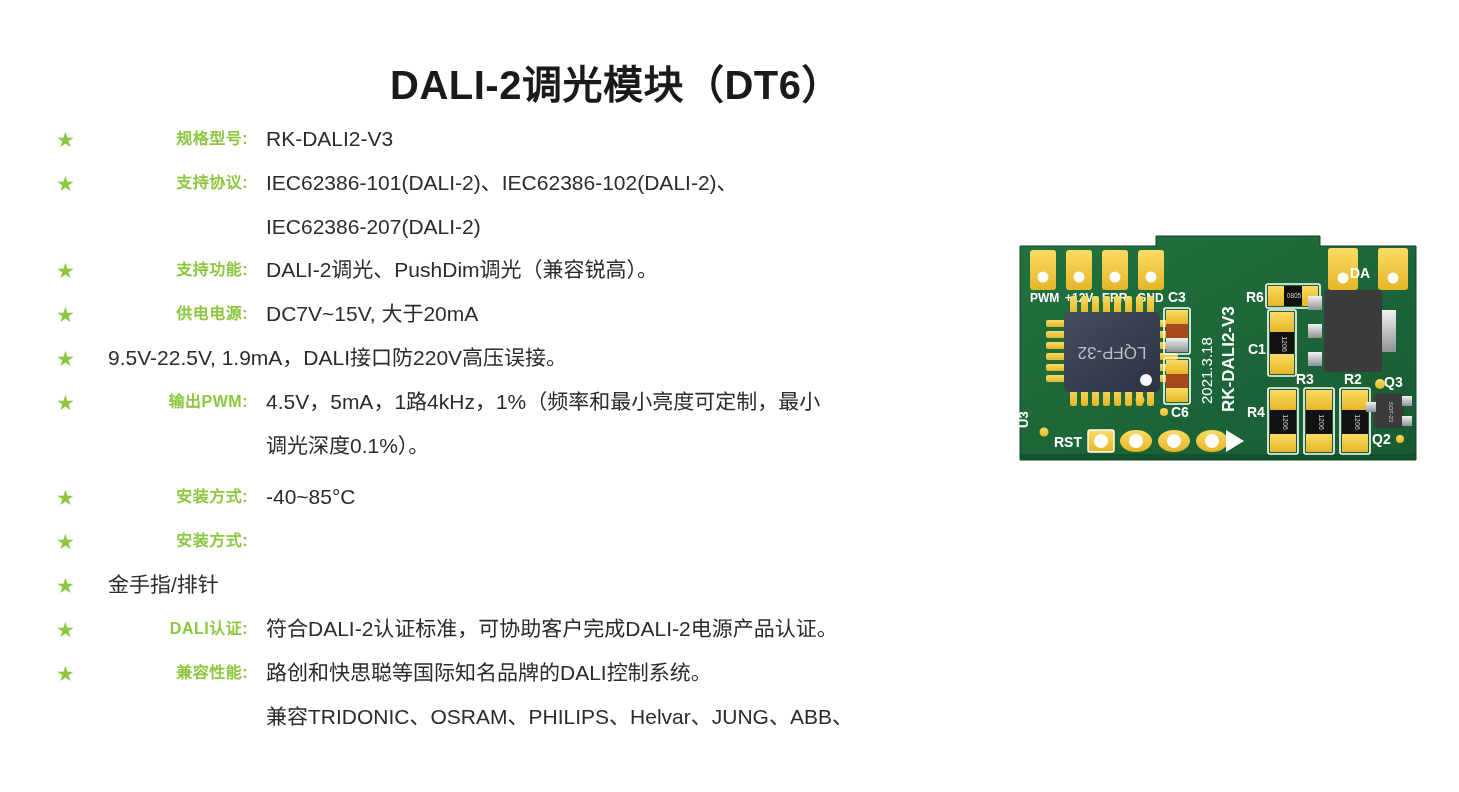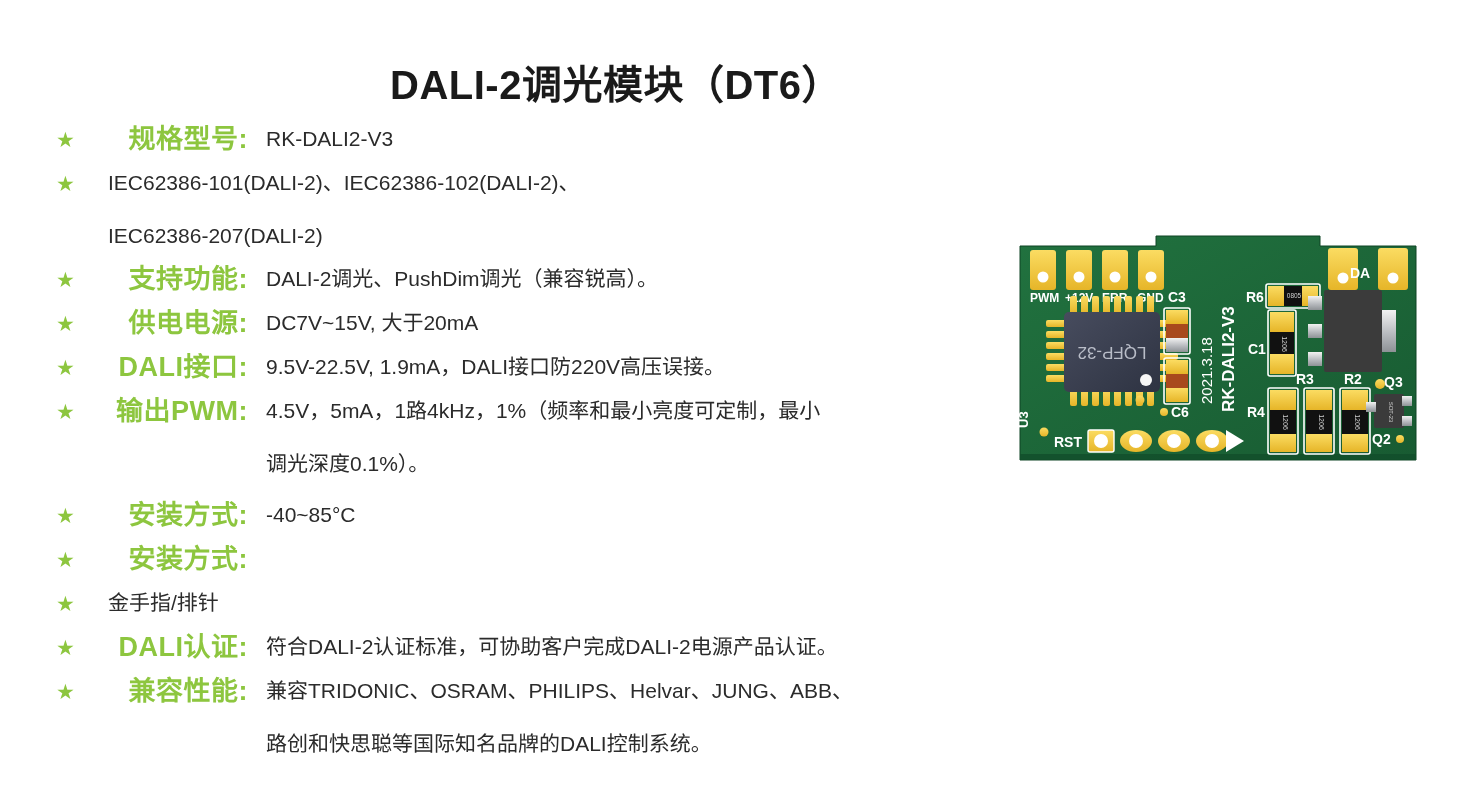--- a/index.html
+++ b/index.html
@@ -50,38 +50,38 @@
     flex: 0 0 34px;
     font-size: 21px;
     line-height: 34px;
     color: #8dc63f;
     text-align: left;
     padding-top: 1px;
   }
   .label-cell {
     width: 158px;
     flex: 0 0 158px;
-    font-size: 27px;
+    font-size: 16px;
     line-height: 34px;
     font-weight: bold;
     color: #8dc63f;
     text-align: right;
     white-space: nowrap;
     letter-spacing: 0.5px;
   }
   .value-cell {
     flex: 1 1 auto;
     padding-left: 18px;
     font-size: 21px;
     line-height: 34px;
     color: #2b2b2b;
     font-weight: 400;
   }
   .value-line { display: block; white-space: nowrap; }
-  .value-line + .value-line { margin-top: 19px; }
+  .value-line + .value-line { margin-top: 10px; }
 
   
   .pcb-wrap {
     position: absolute;
     left: 1012px;
     top: 232px;
     width: 412px;
     height: 238px;
   }
   .pcb-svg { display: block; width: 412px; height: 238px; }
@@ -96,20 +96,21 @@
   <div class="spec-row">
     <span class="star-cell">★</span>
     <span class="label-cell">规格型号:</span>
     <span class="value-cell">
       <span class="value-line">RK-DALI2-V3</span>
     </span>
   </div>
 
   <div class="spec-row">
     <span class="star-cell">★</span>
+    <span class="label-cell">支持协议:</span>
     <span class="value-cell">
       <span class="value-line">IEC62386-101(DALI-2)、IEC62386-102(DALI-2)、</span>
       <span class="value-line">IEC62386-207(DALI-2)</span>
     </span>
   </div>
 
   <div class="spec-row">
     <span class="star-cell">★</span>
     <span class="label-cell">支持功能:</span>
     <span class="value-cell">
@@ -120,21 +121,20 @@
   <div class="spec-row">
     <span class="star-cell">★</span>
     <span class="label-cell">供电电源:</span>
     <span class="value-cell">
       <span class="value-line">DC7V~15V, 大于20mA</span>
     </span>
   </div>
 
   <div class="spec-row">
     <span class="star-cell">★</span>
-    <span class="label-cell">DALI接口:</span>
     <span class="value-cell">
       <span class="value-line">9.5V-22.5V, 1.9mA，DALI接口防220V高压误接。</span>
     </span>
   </div>
 
   <div class="spec-row gap-after">
     <span class="star-cell">★</span>
     <span class="label-cell">输出PWM:</span>
     <span class="value-cell">
       <span class="value-line">4.5V，5mA，1路4kHz，1%（频率和最小亮度可定制，最小</span>
@@ -167,22 +167,22 @@
     <span class="label-cell">DALI认证:</span>
     <span class="value-cell">
       <span class="value-line">符合DALI-2认证标准，可协助客户完成DALI-2电源产品认证。</span>
     </span>
   </div>
 
   <div class="spec-row">
     <span class="star-cell">★</span>
     <span class="label-cell">兼容性能:</span>
     <span class="value-cell">
+      <span class="value-line">路创和快思聪等国际知名品牌的DALI控制系统。</span>
       <span class="value-line">兼容TRIDONIC、OSRAM、PHILIPS、Helvar、JUNG、ABB、</span>
-      <span class="value-line">路创和快思聪等国际知名品牌的DALI控制系统。</span>
     </span>
   </div>
 
 </div>
 
 <div class="pcb-wrap">
   <svg class="pcb-svg" viewBox="0 0 412 238" xmlns="http://www.w3.org/2000/svg">
     <defs>
       <linearGradient id="gPad" x1="0" y1="0" x2="0" y2="1">
         <stop offset="0%" stop-color="#fbdc62"></stop>

